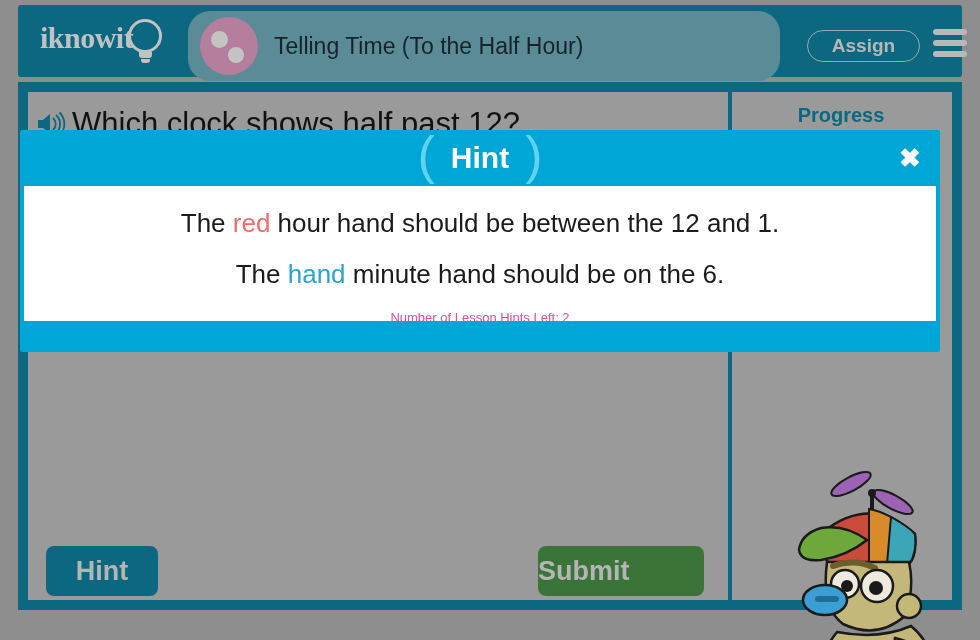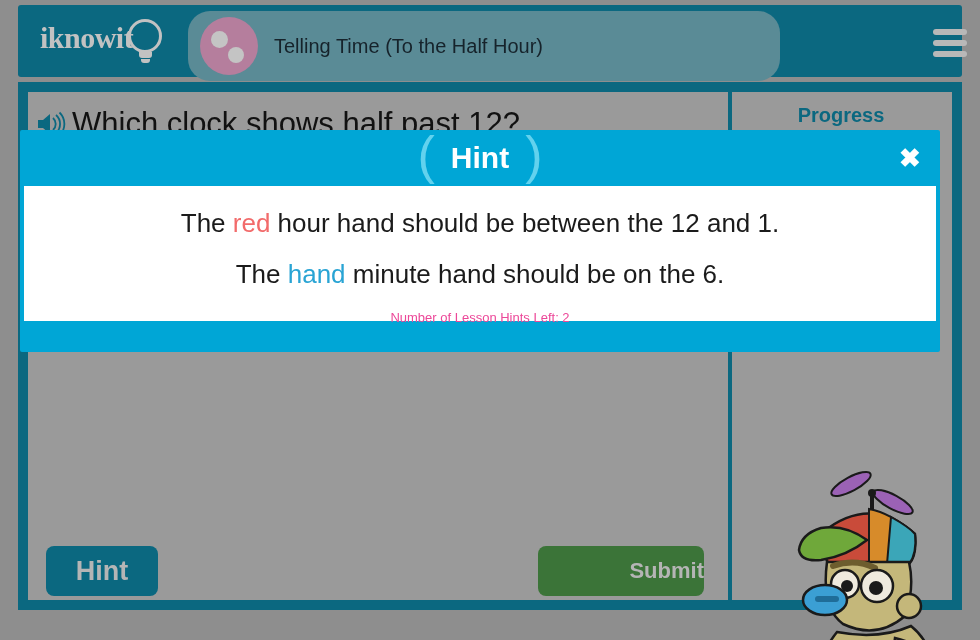--- a/index.html
+++ b/index.html
@@ -92,21 +92,21 @@
   }
   .lesson-icon .dot2 {
     position: absolute;
     left: 28px; top: 30px;
     width: 16px; height: 16px;
     background: #c4c4c4;
     border-radius: 50%;
   }
   .lesson-title {
     margin-left: 16px;
-    font-size: 20px;
+    font-size: 23px;
     color: #16232b;
     font-family: "Liberation Sans", sans-serif;
   }
 
   .assign-btn {
     position: absolute;
     left: 789px; top: 25px;
     width: 113px; height: 32px;
     border: 1.6px solid #9aa8ad;
     border-radius: 16px;
@@ -233,23 +233,23 @@
     cursor: pointer;
     font-family: "Liberation Sans", sans-serif;
   }
   .submit-btn {
     position: absolute;
     left: 510px; top: 454px;
     width: 166px; height: 50px;
     background: #3b7438;
     border-radius: 8px;
     color: #b5b5b5;
-    font-size: 22px;
-    font-weight: bold;
-    text-align: right;
+    font-size: 27px;
+    font-weight: bold;
+    text-align: left;
     line-height: 50px;
     cursor: pointer;
     font-family: "Liberation Sans", sans-serif;
   }
 
   
   .modal {
     position: absolute;
     left: 20px; top: 130px;
     width: 920px; height: 222px;
@@ -337,20 +337,21 @@
     </div>
 
     <div class="lesson-pill">
       <div class="lesson-icon">
         <div class="dot1"></div>
         <div class="dot2"></div>
       </div>
       <div class="lesson-title">Telling Time (To the Half Hour)</div>
     </div>
 
+    <div class="assign-btn">Assign</div>
 
     <div class="hamburger">
       <span></span>
       <span></span>
       <span></span>
     </div>
   </div>
 
   <div class="frame">
     <div class="work-area">

